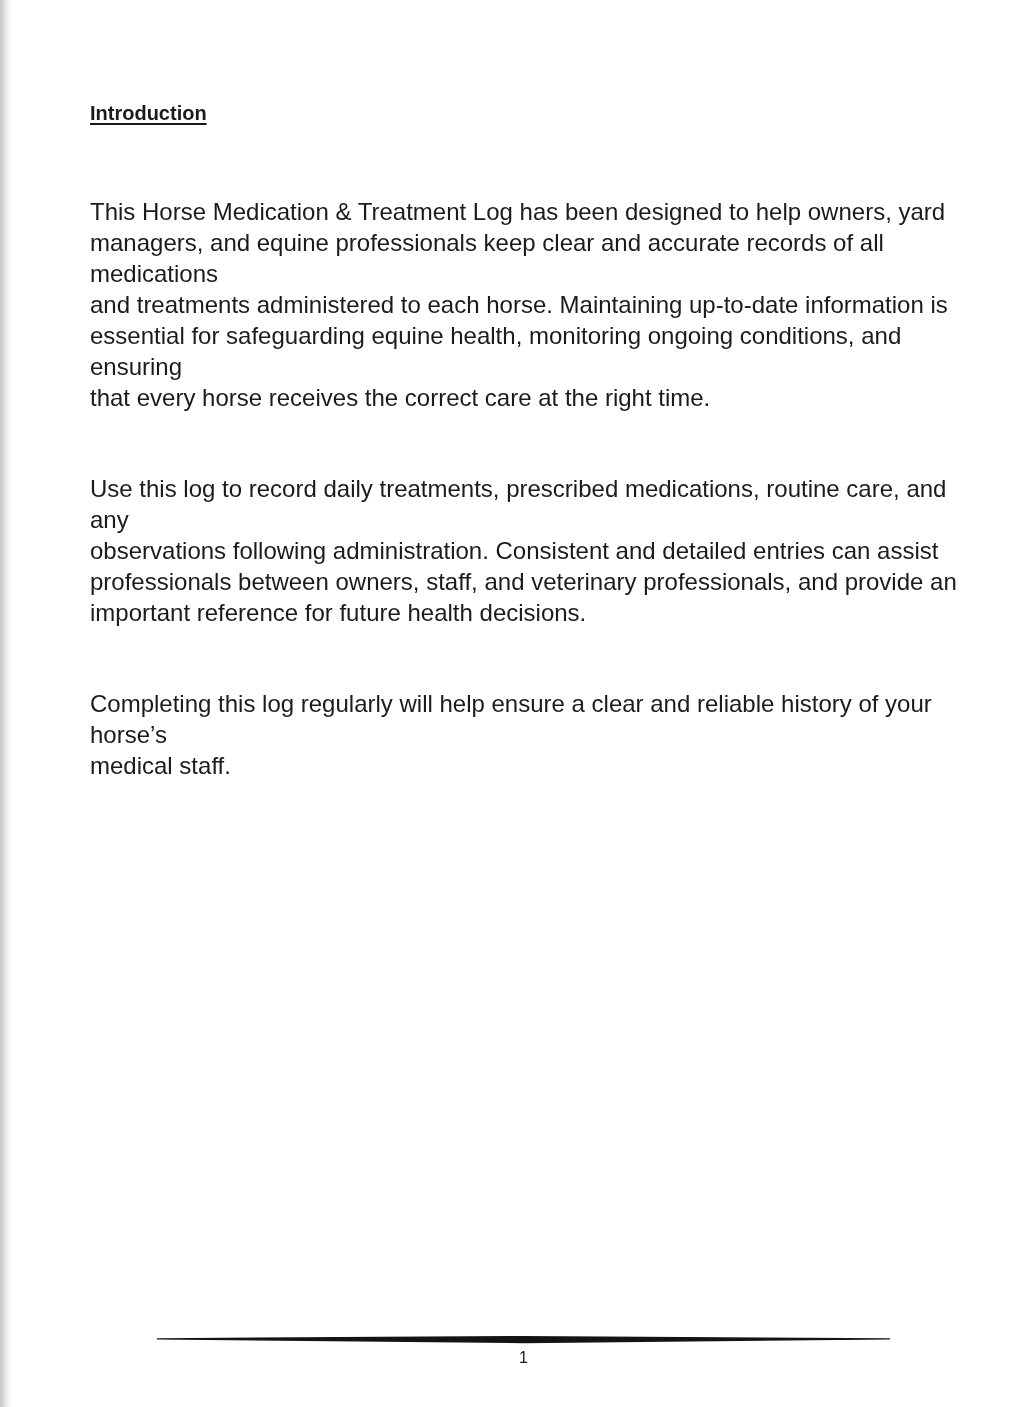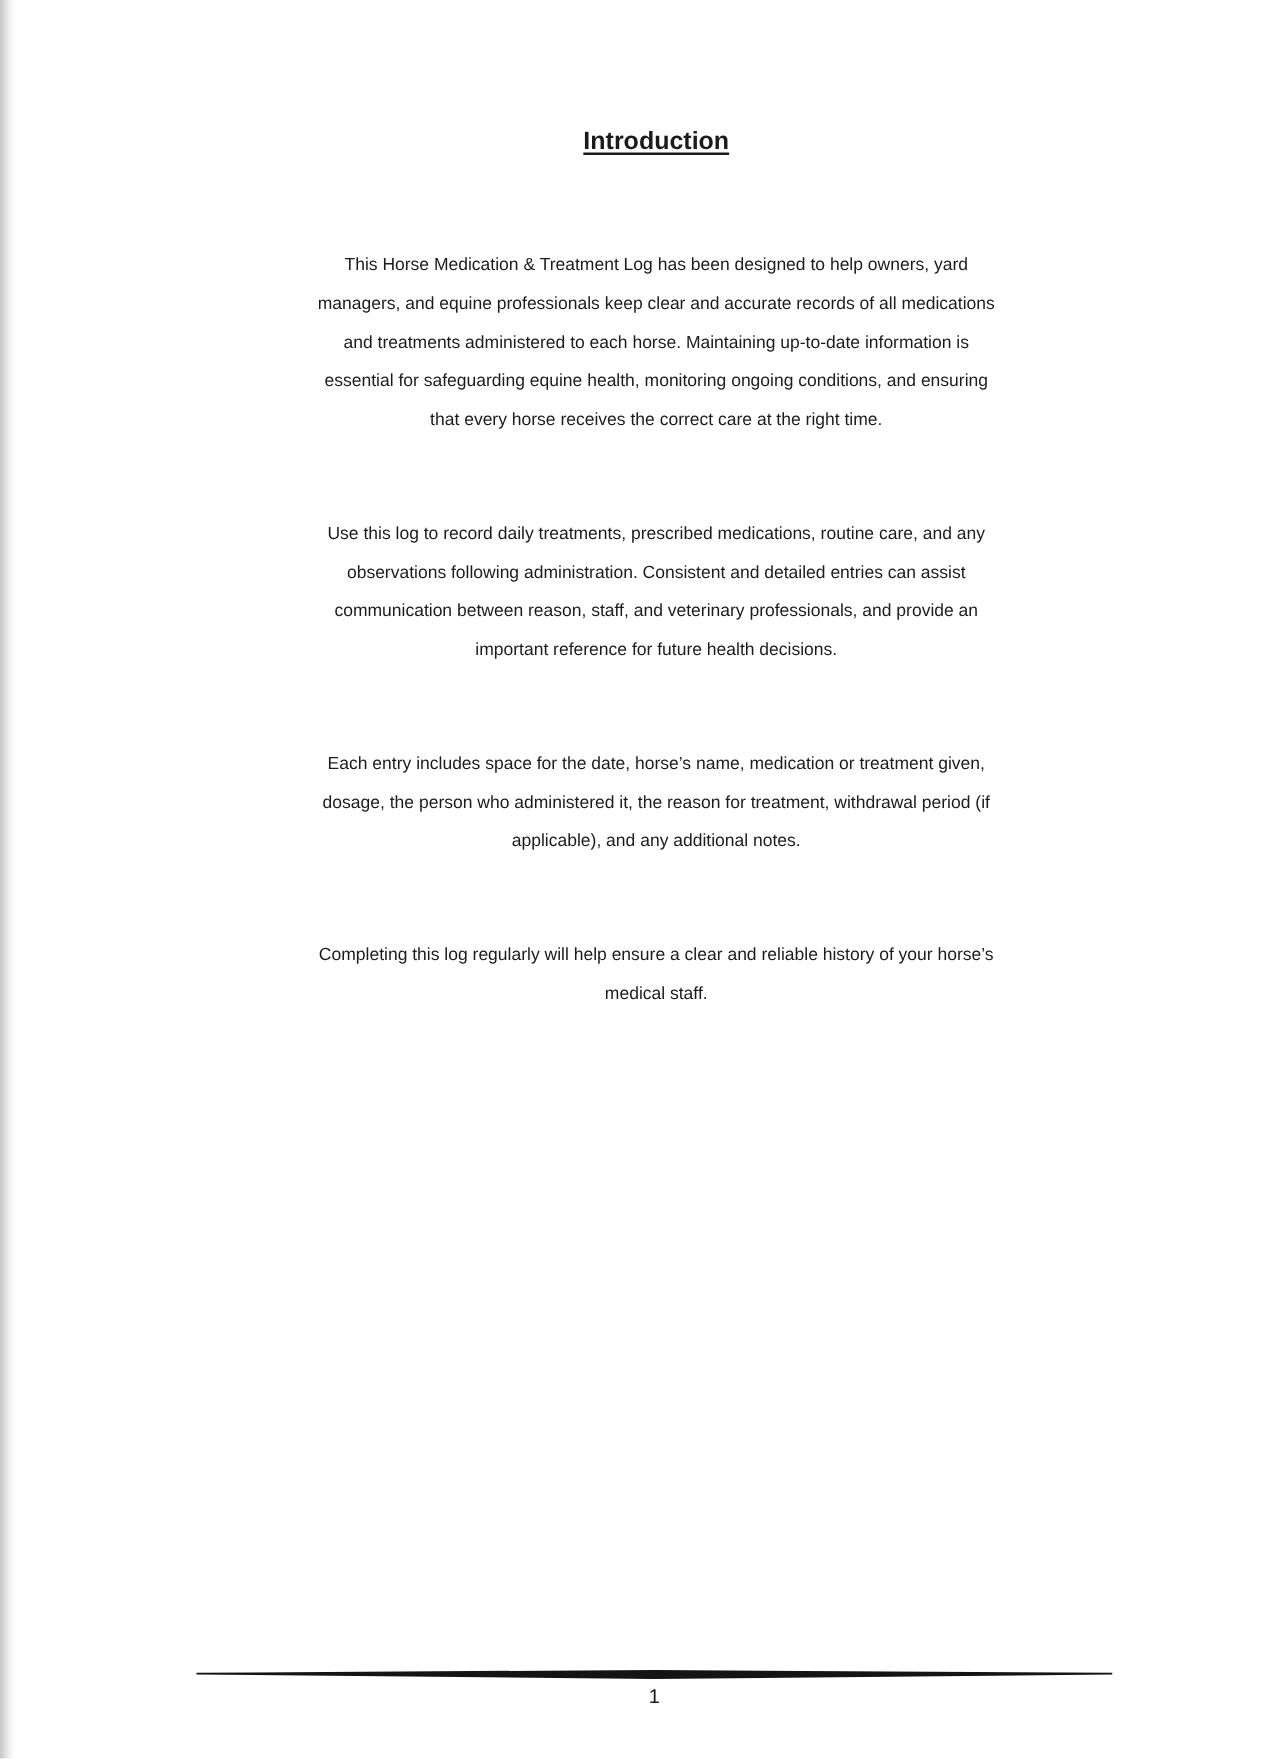--- a/index.html
+++ b/index.html
@@ -28,33 +28,33 @@
     background: linear-gradient(to right, #c7c7c7 0%, #dedede 35%, #f4f4f4 70%, #ffffff 100%);
   }
   .edge-right {
     right: 0;
     width: 9px;
     background: linear-gradient(to left, #cf-cfcf 0%, #d6d6d6 0%, #e9e9e9 55%, #ffffff 100%);
   }
   .content {
     position: relative;
     padding: 100px 64px 0 90px;
-    text-align: center;
+    text-align: left;
   }
   h1.doc-title {
     font-size: 20px;
     line-height: 26px;
     font-weight: bold;
     text-decoration: underline;
     text-decoration-thickness: 2px;
     text-underline-offset: 3px;
     margin: 0 0 70px 0;
   }
   p.para {
-    font-size: 14px;
+    font-size: 24px;
     line-height: 31px;
     margin: 0 0 60px 0;
     white-space: pre-line; 
   }
   .footer {
     position: absolute;
     left: 157px;
     width: 733px;
     top: 1336px;
     text-align: center;
@@ -83,26 +83,23 @@
     <h1 class="doc-title">Introduction</h1>
 
     <p class="para">This Horse Medication &amp; Treatment Log has been designed to help owners, yard
 managers, and equine professionals keep clear and accurate records of all medications
 and treatments administered to each horse. Maintaining up-to-date information is
 essential for safeguarding equine health, monitoring ongoing conditions, and ensuring
 that every horse receives the correct care at the right time.</p>
 
     <p class="para">Use this log to record daily treatments, prescribed medications, routine care, and any
 observations following administration. Consistent and detailed entries can assist
-communication between reason, staff, and veterinary professionals, and provide an
+professionals between owners, staff, and veterinary professionals, and provide an
 important reference for future health decisions.</p>
 
-    <p class="para">Each entry includes space for the date, horse’s name, medication or treatment given,
-dosage, the person who administered it, the reason for treatment, withdrawal period (if
-applicable), and any additional notes.</p>
 
     <p class="para">Completing this log regularly will help ensure a clear and reliable history of your horse’s
 medical staff.</p>
   </main>
 
   <footer class="footer">
     <svg class="divider-line" viewBox="0 0 733 8" xmlns="http://www.w3.org/2000/svg" aria-hidden="true">
       <polygon points="0,2.2 366.5,0 733,2.2 733,3.6 366.5,7.2 0,3.6" fill="#141414"></polygon>
     </svg>
     <div class="page-number">1</div>

